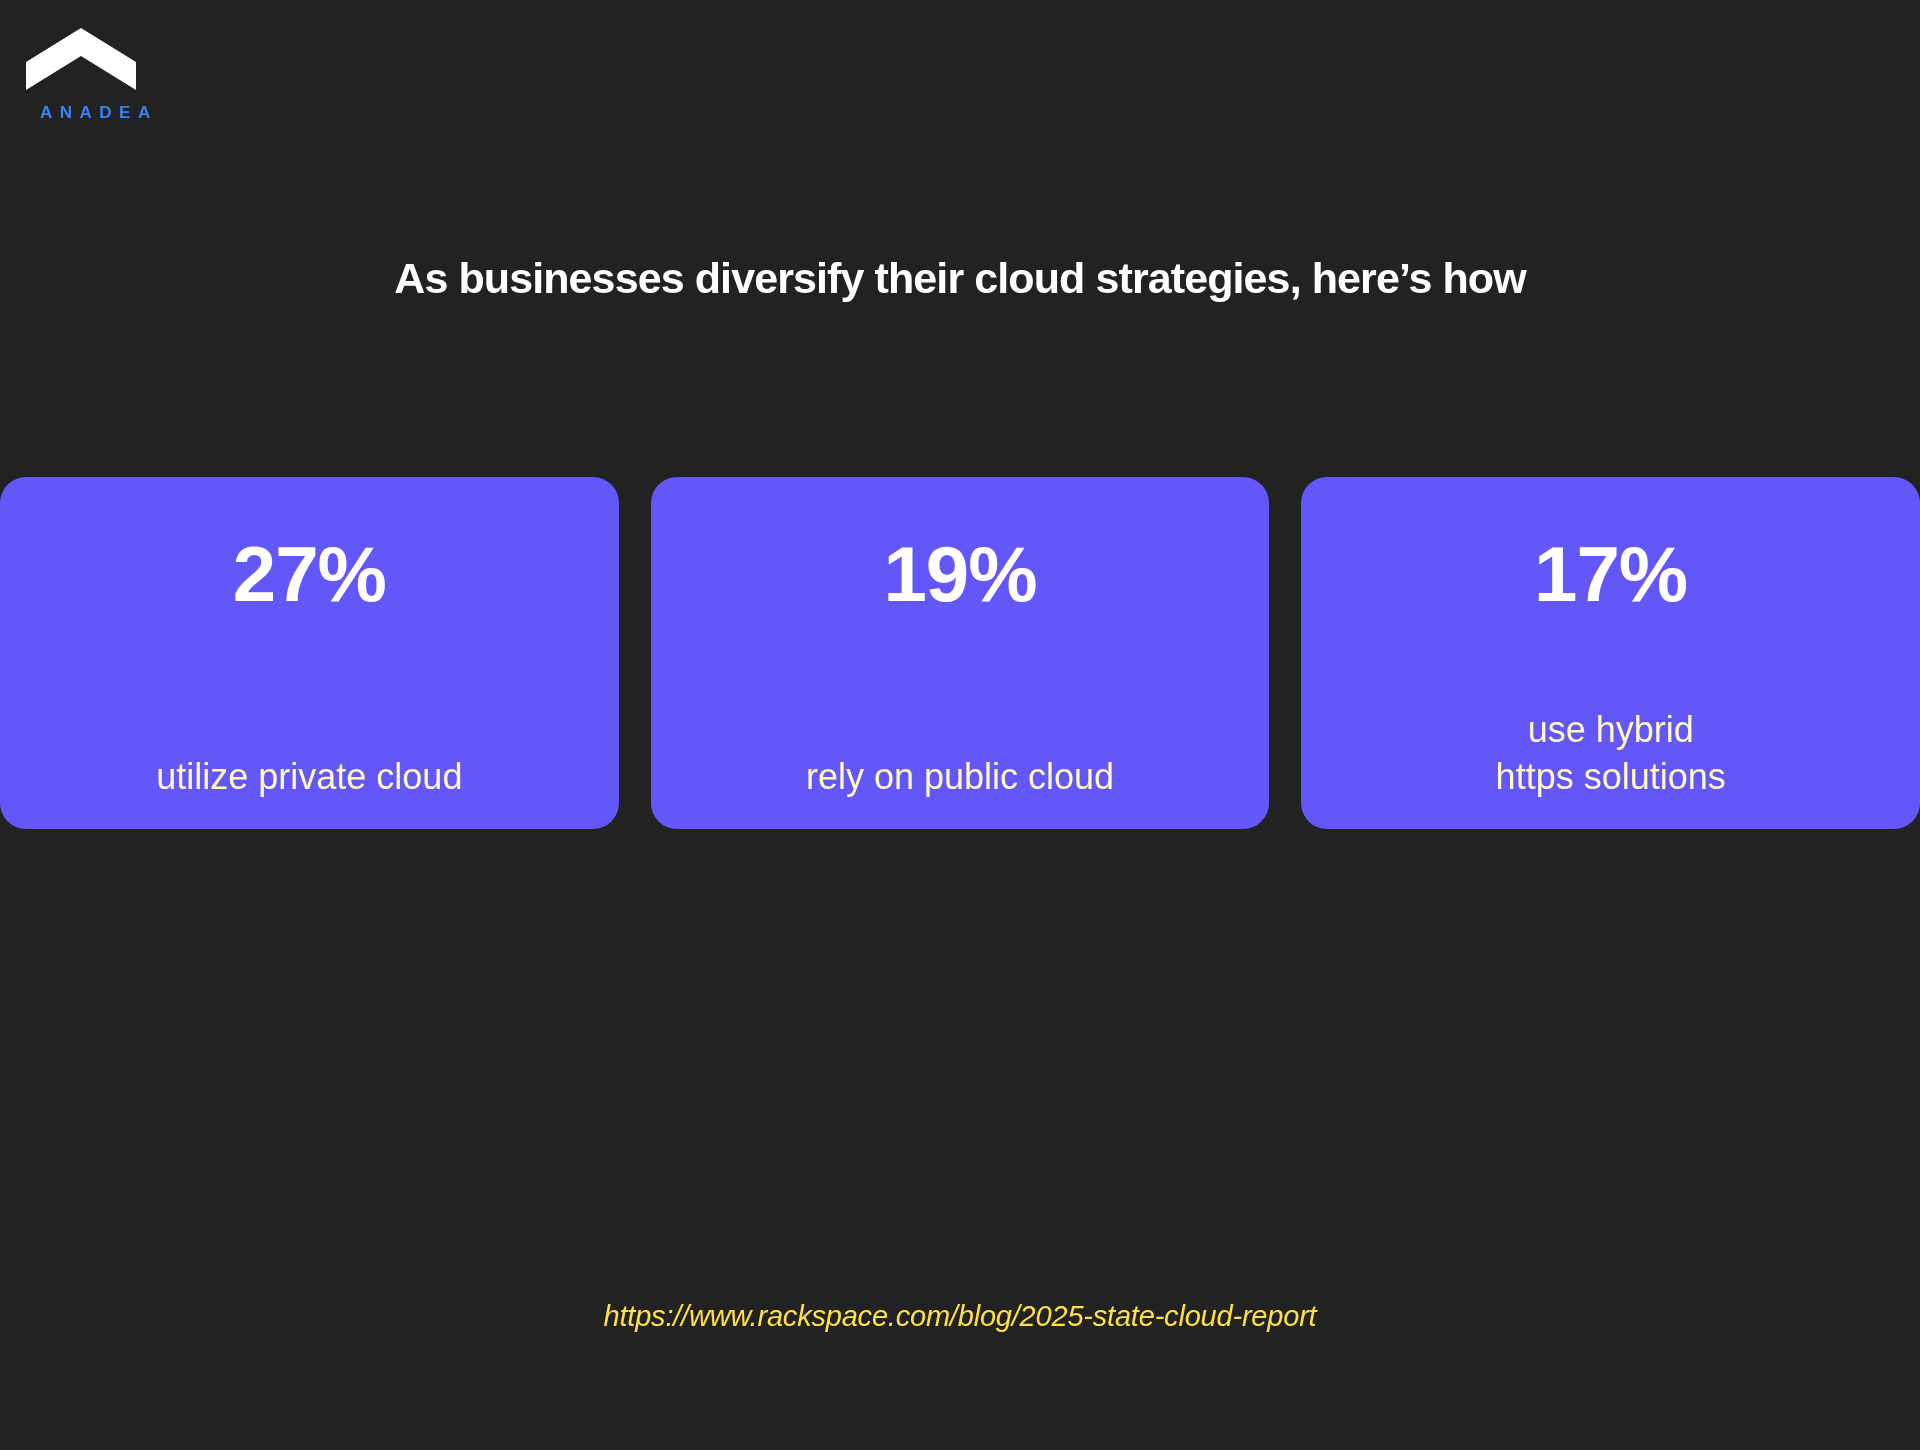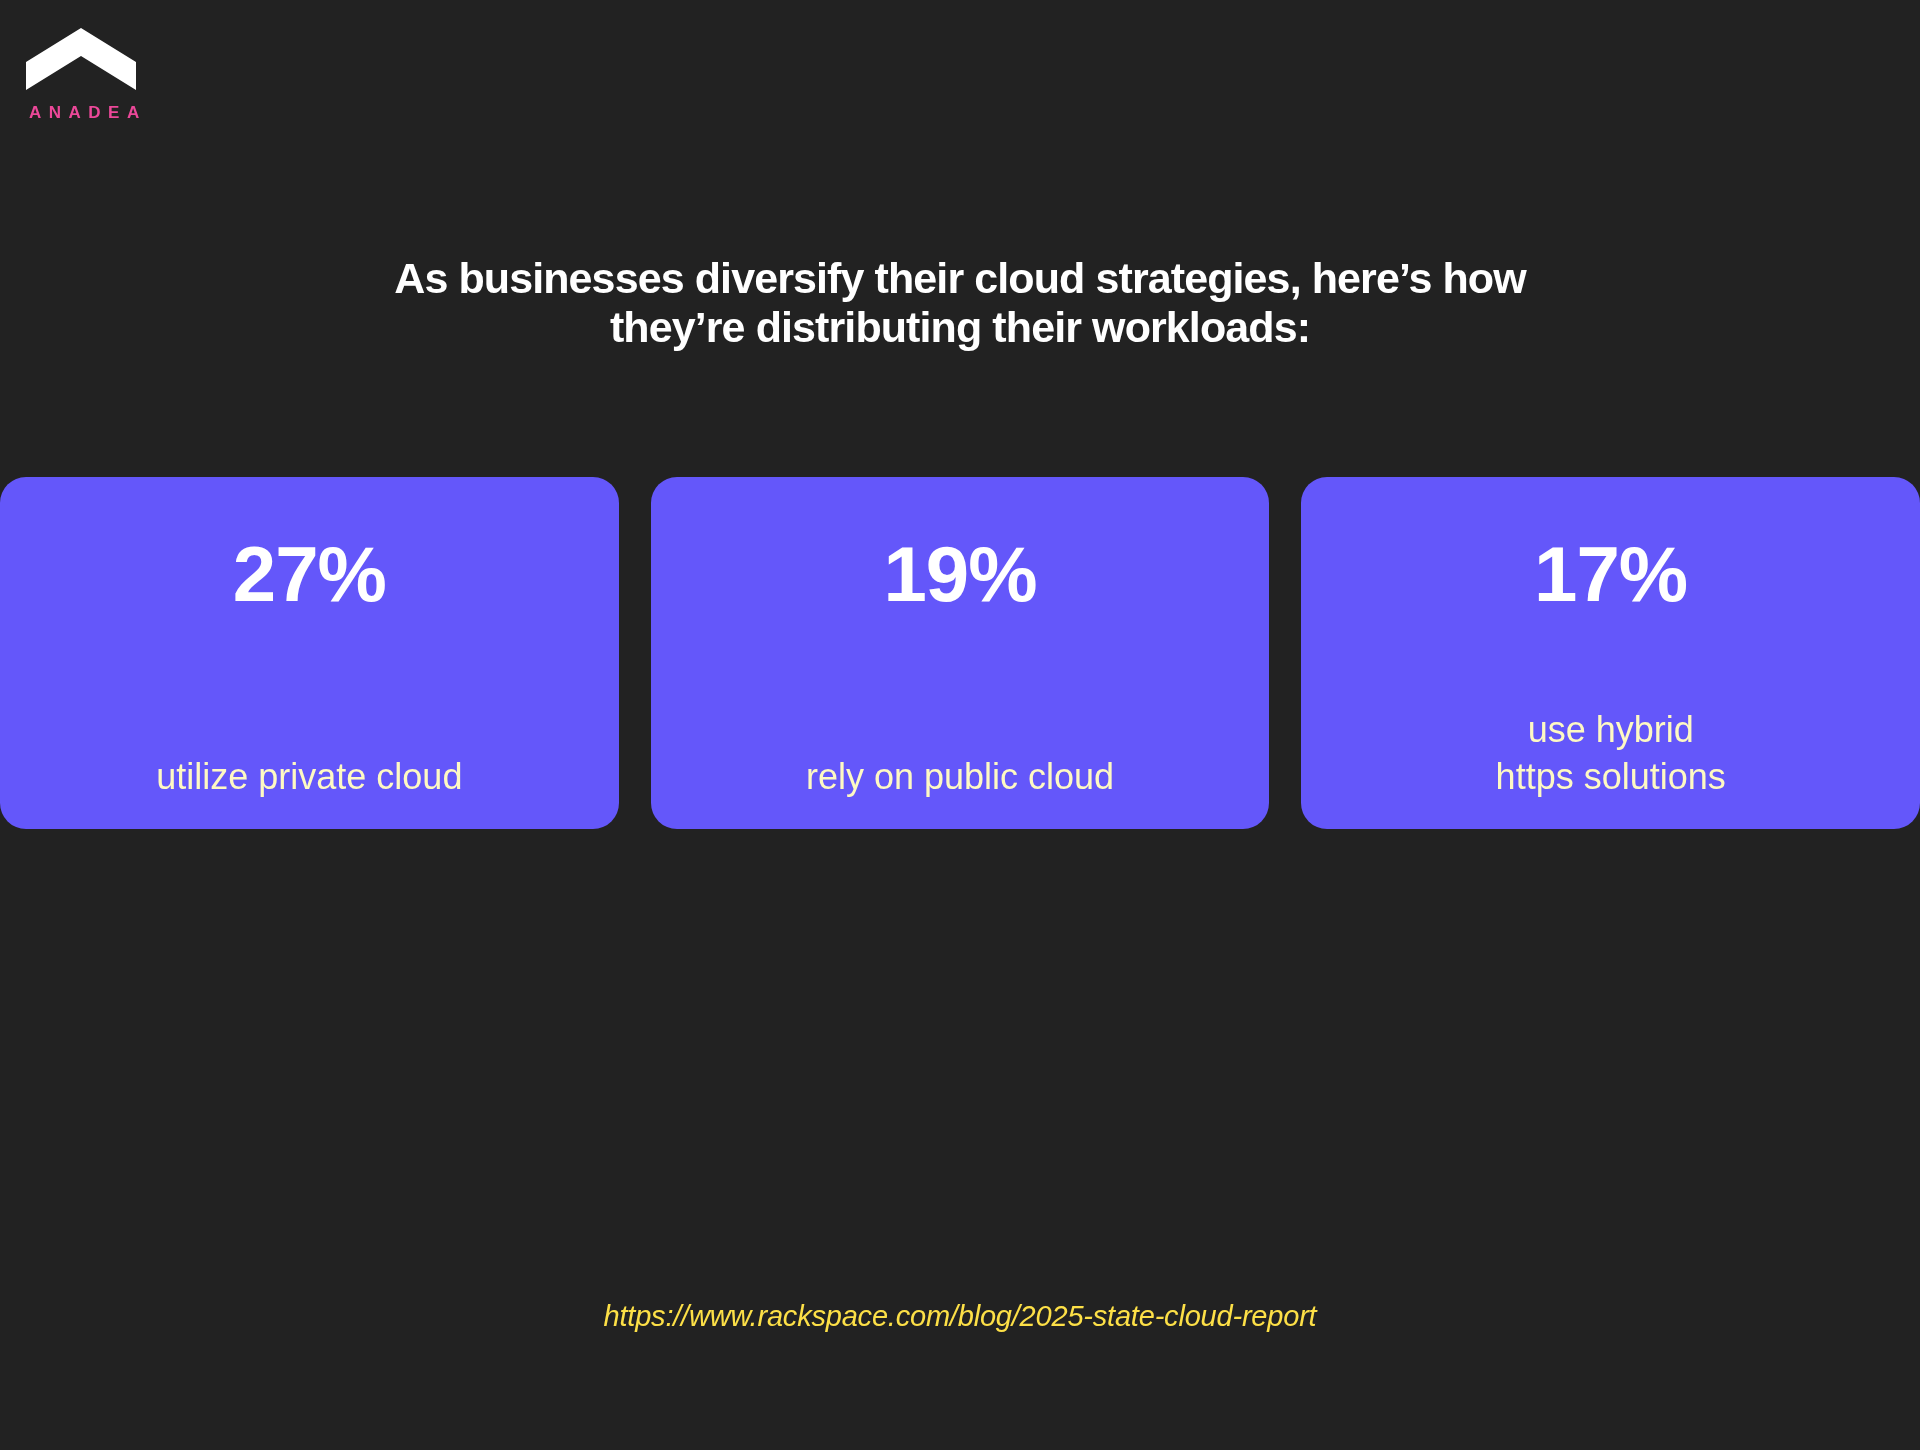--- a/index.html
+++ b/index.html
@@ -23,22 +23,22 @@
     width: 180px;
   }
   .logo-mark {
     display: block;
     width: 110px;
     height: 62px;
   }
   .logo-word {
     display: block;
     margin-top: 14px;
-    margin-left: 3px;
-    color: #ec4899;
+    margin-left: 14px;
+    color: #3b82f6;
     font-size: 17px;
     font-weight: 700;
     letter-spacing: 7.5px;
     line-height: 1;
     font-family: "Liberation Sans", sans-serif;
   }
 
   
   .title {
     position: absolute;
@@ -139,21 +139,20 @@
 
 <div class="logo-block">
   <svg class="logo-mark" viewBox="0 0 110 62" aria-hidden="true">
     <path d="M55 0 L110 34 L110 62 L55 28 L0 62 L0 34 Z" fill="#ffffff"></path>
   </svg>
   <span class="logo-word">ANADEA</span>
 </div>
 
 <h1 class="title">
   <span class="line">As businesses diversify their cloud strategies, here’s how</span>
-  <span class="line">they’re distributing their workloads:</span>
 </h1>
 
 <div class="cards-area">
 
   <div class="row row-top">
 
     <div class="card">
       <span class="card-value">27%</span>
       <span class="card-label">
         <span class="lbl-line">utilize private cloud</span>

